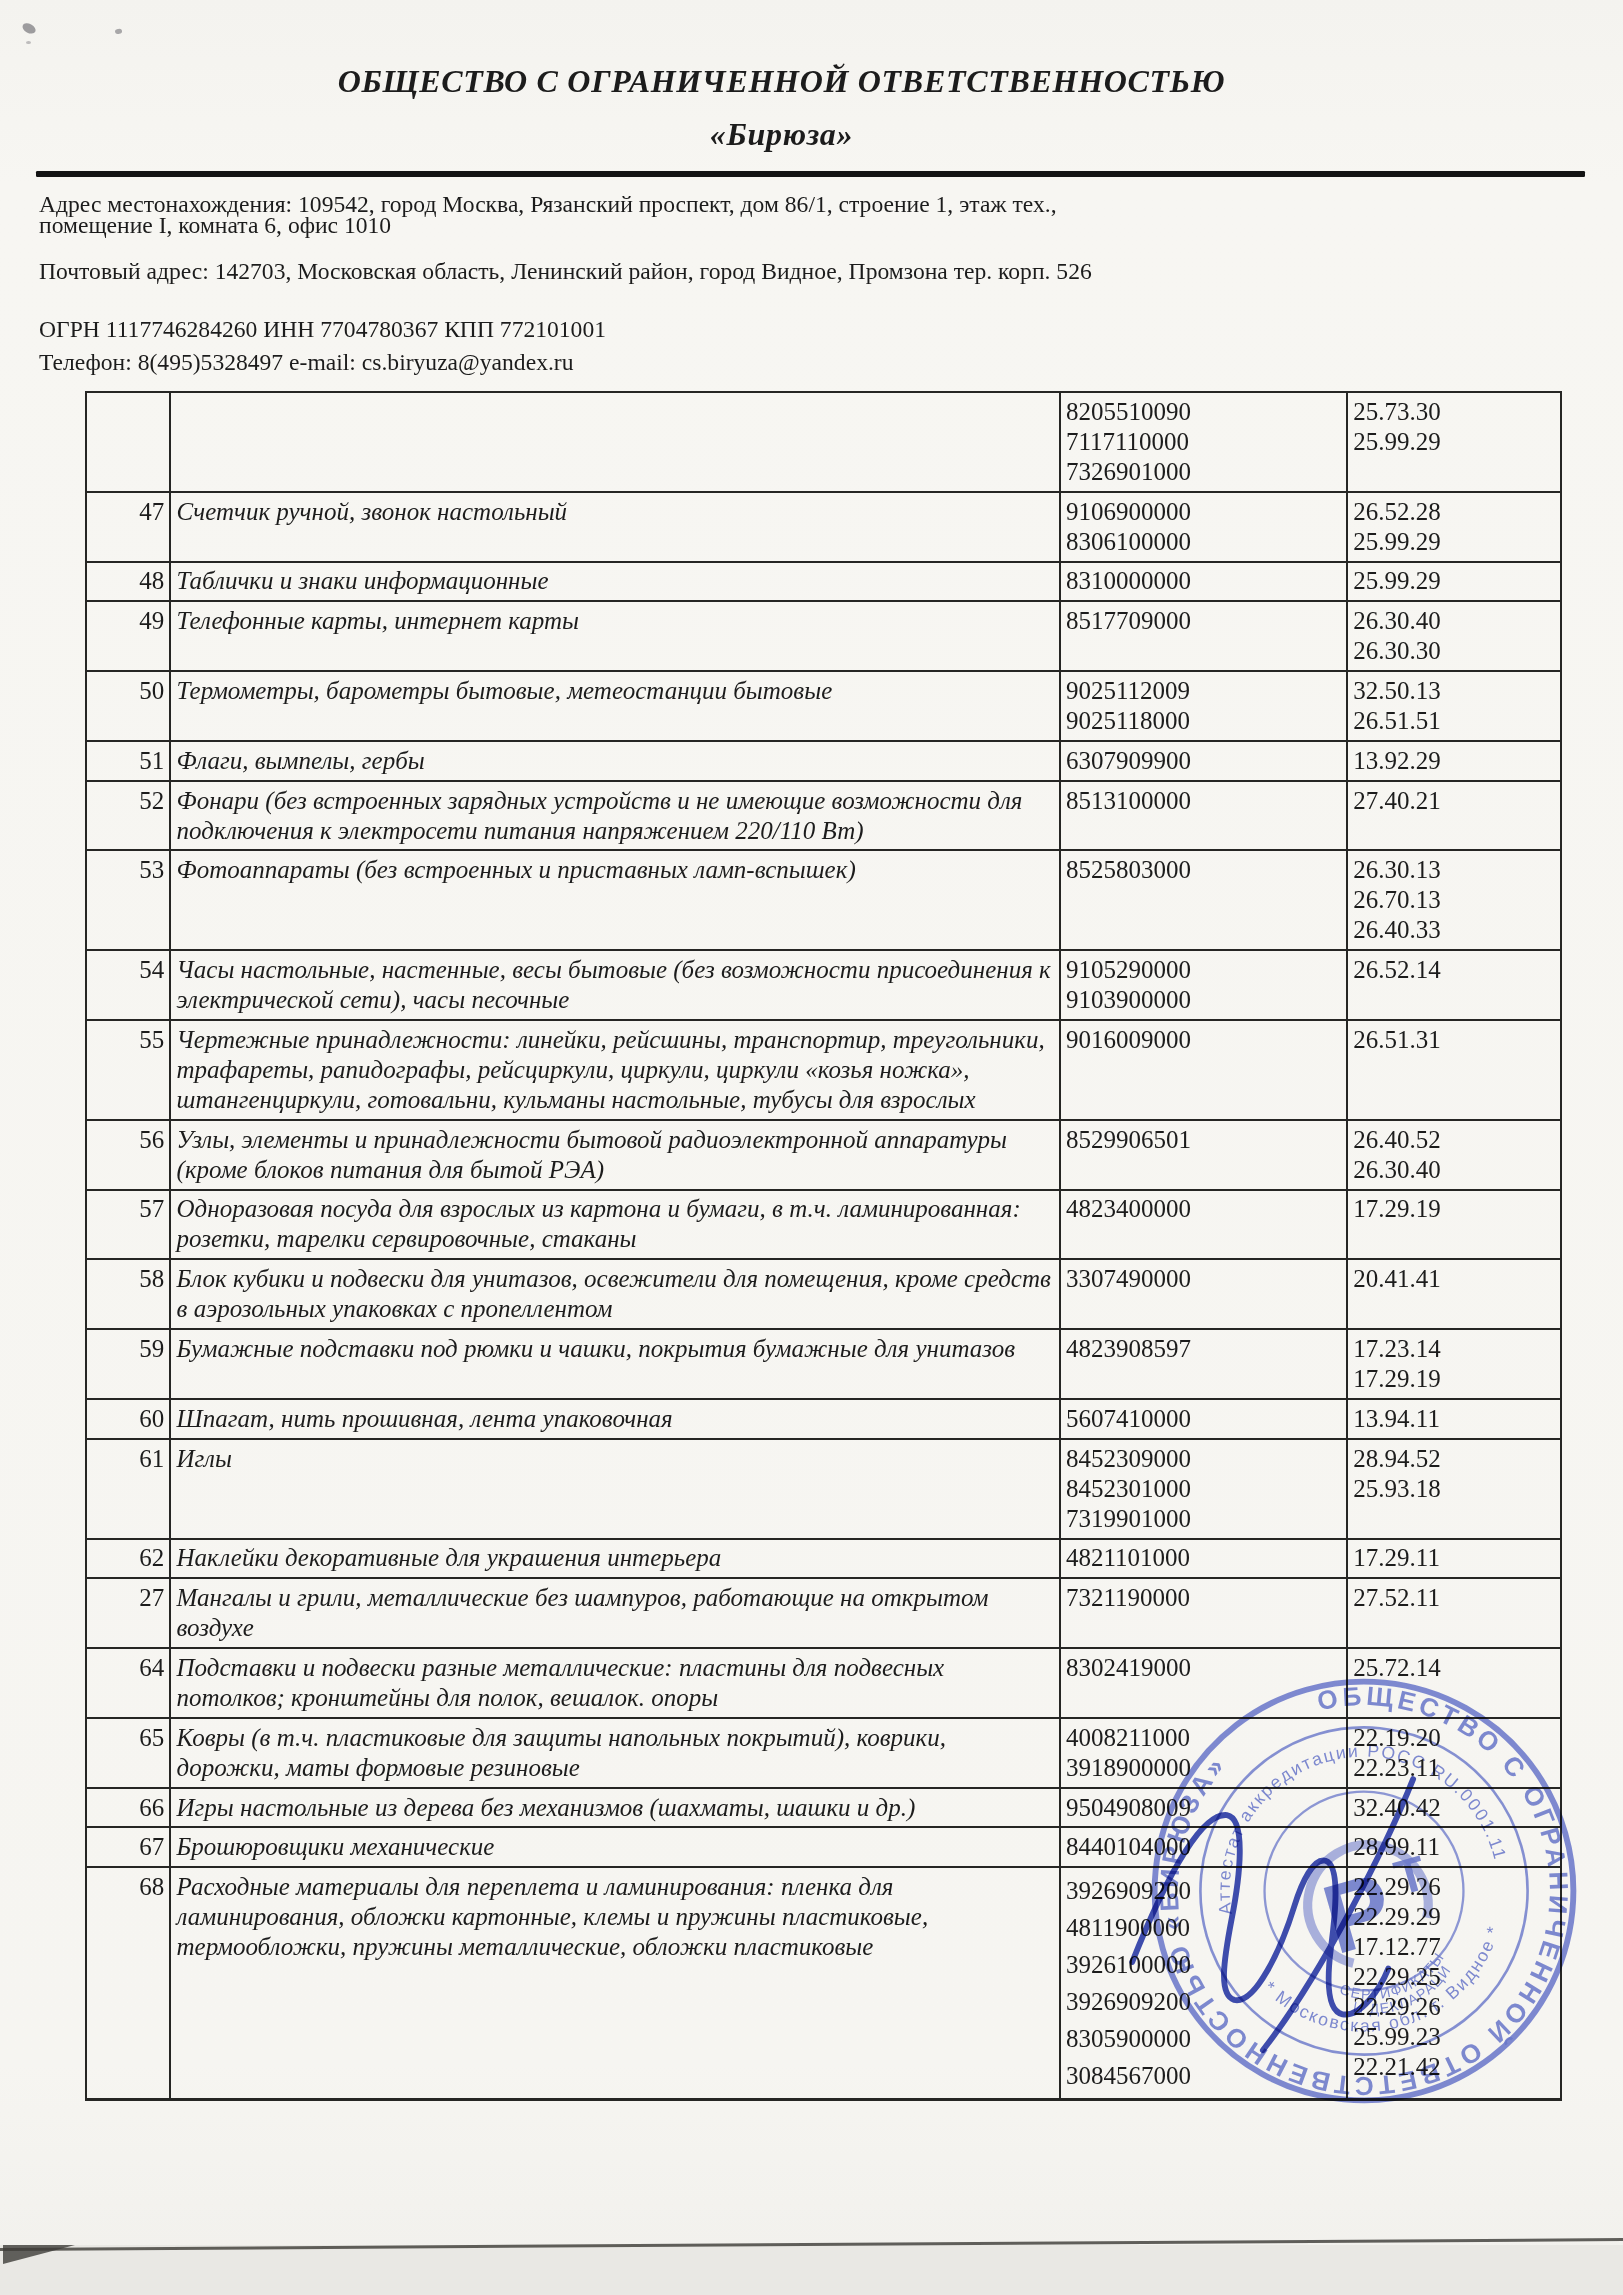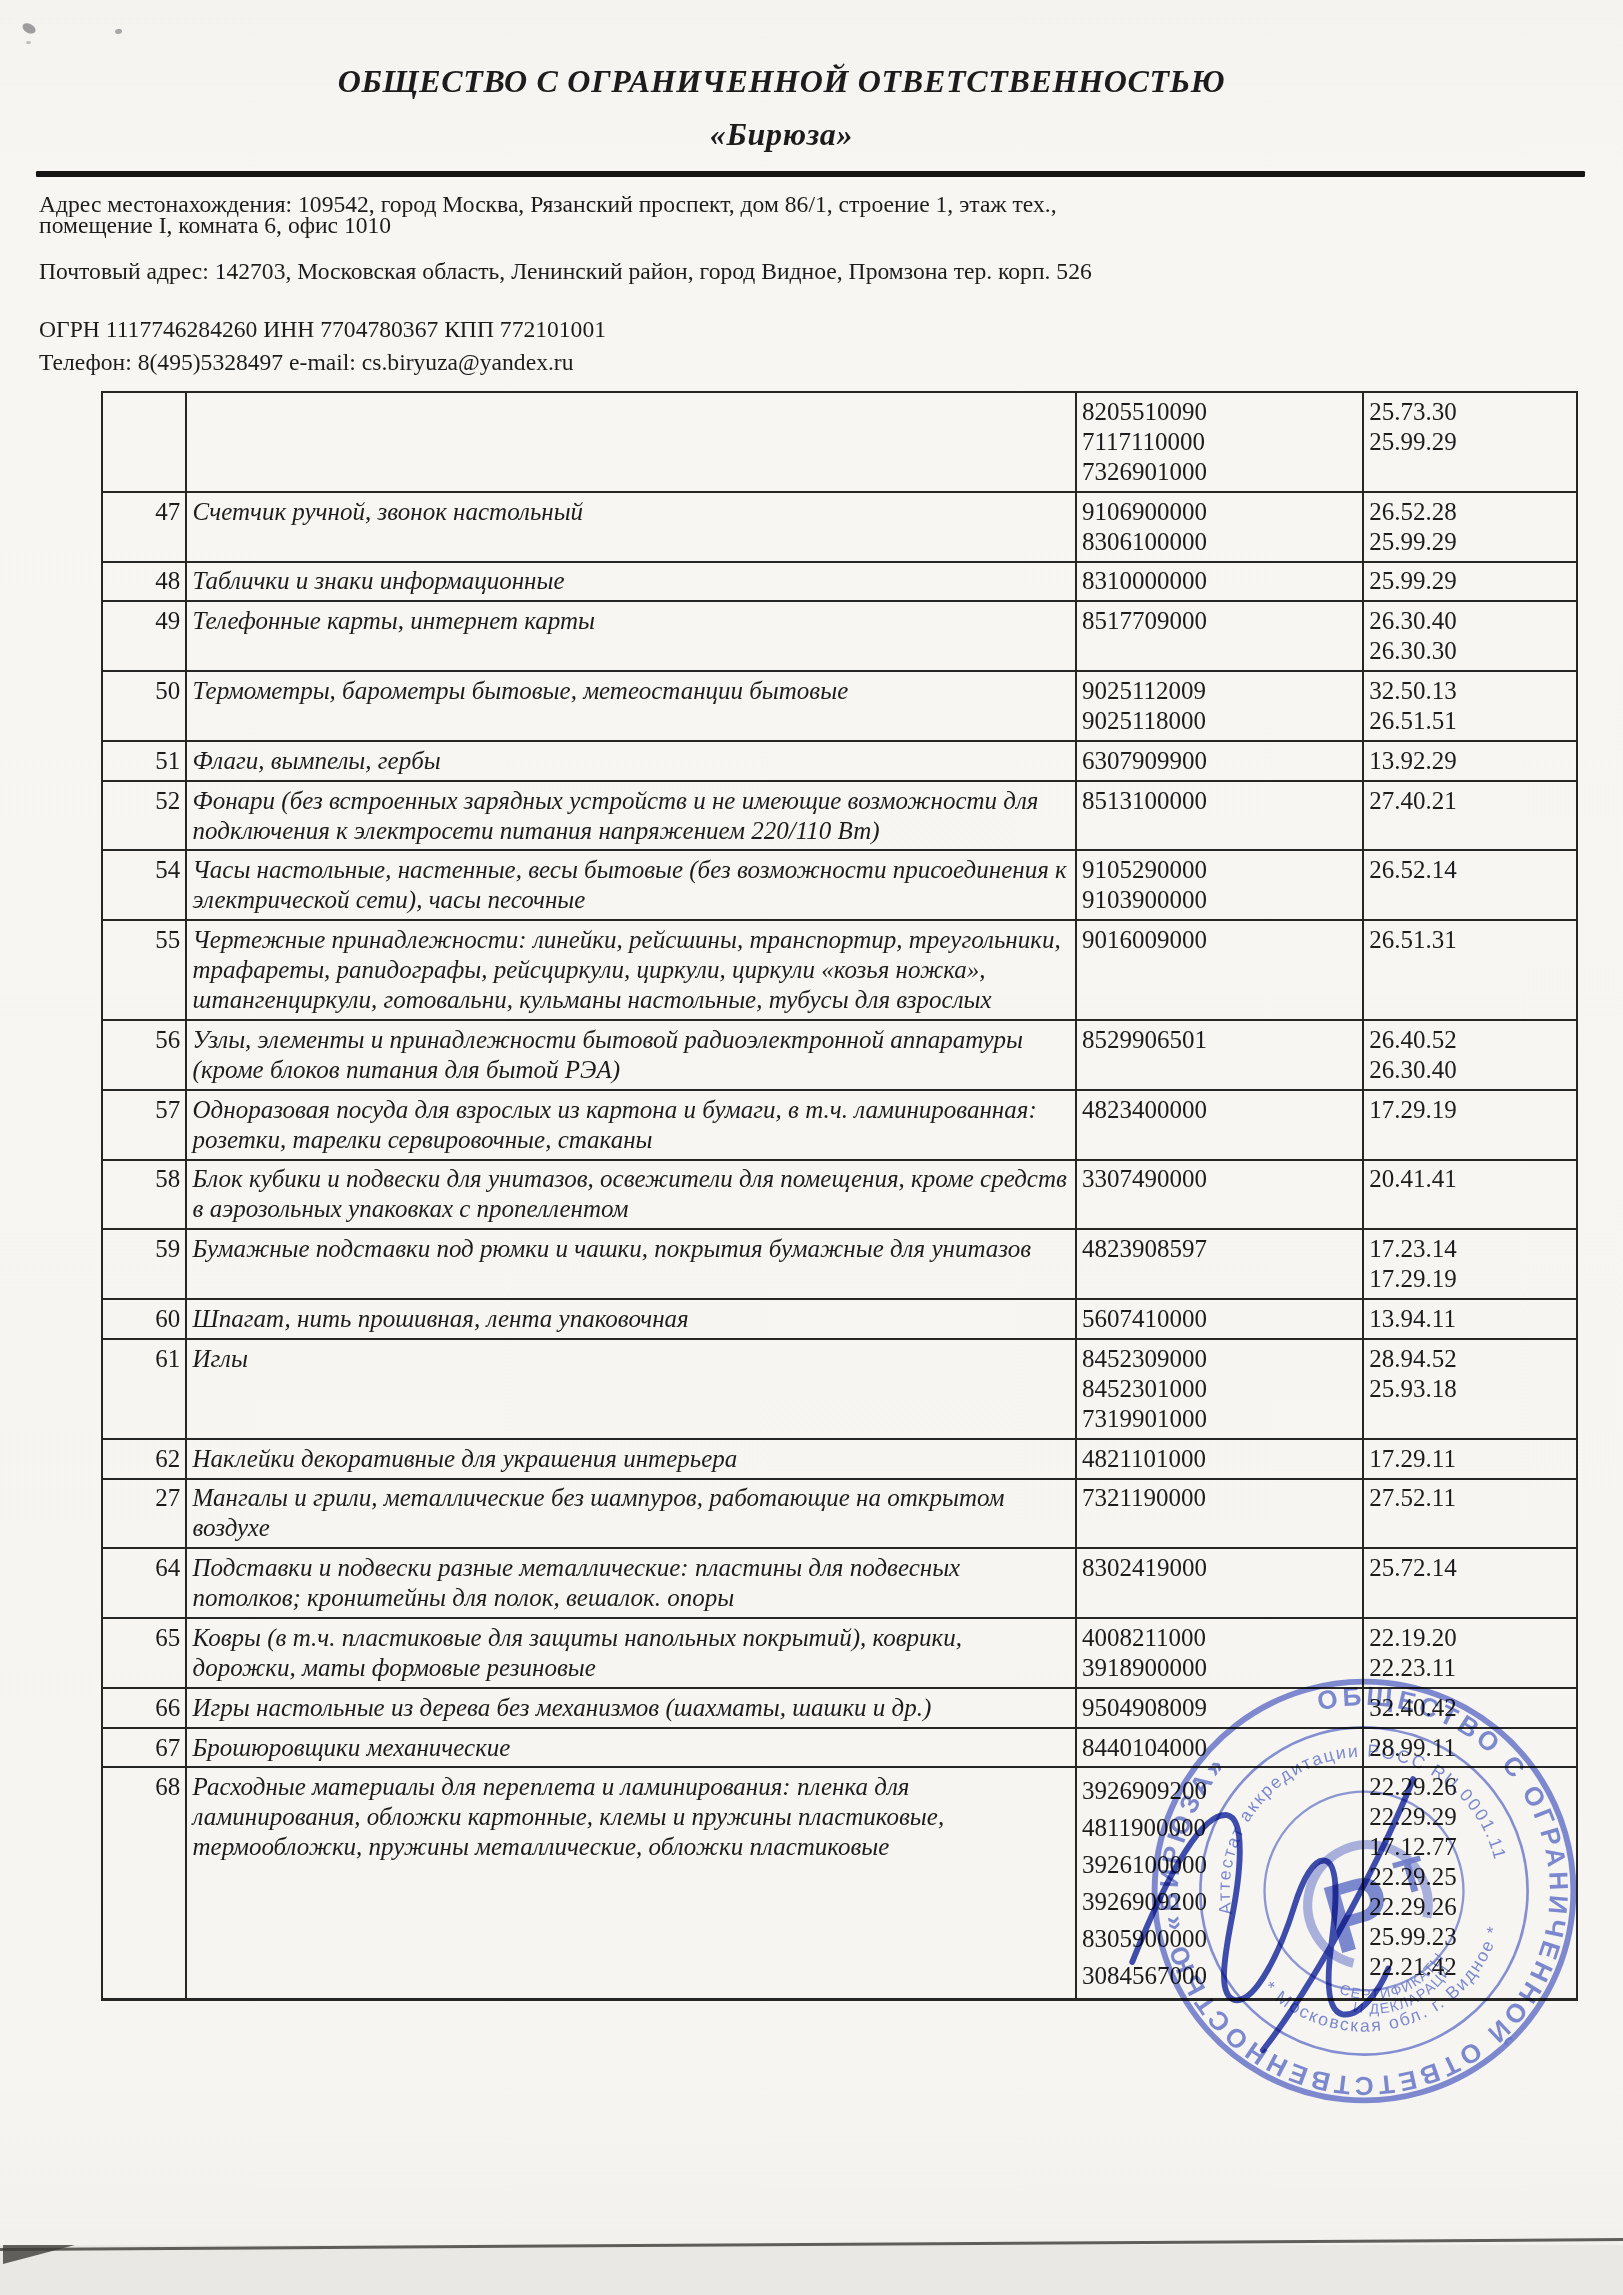--- a/index.html
+++ b/index.html
@@ -16,21 +16,21 @@
   .divider { position:absolute; left:36px; top:171px; width:1549px; height:5.9px;
     background:#141414; border-radius:1.3px; }
   .addr { position:absolute; left:39px; width:1544px; text-align:left; font-size:23.6px; }
   .addr-1 { top:191px; }
   .addr-2 { top:212px; }
   .addr-3 { top:258px; }
   .addr-4 { top:316px; }
   .addr-5 { top:349px; }
 
   
-  table.goods { position:absolute; left:101px; top:391px; width:1425px;
+  table.goods { position:absolute; left:85px; top:391px; width:1425px;
     border-collapse:collapse; table-layout:fixed; }
   table.goods td { border:2px solid #262624; vertical-align:top;
     font-size:25px; line-height:30px; padding:3.9px 5.2px; }
   td.cell-num  { width:72px; text-align:right; padding-left:0; padding-right:0; }
   td.cell-desc { width:877px; padding-left:10.5px; padding-right:85px;font-style:italic; }
   td.cell-code { width:275px; padding-left:22px; font-size:26px; }
   td.cell-okpd { width:201px; padding-left:19.6px; font-size:26px; }
   .code-line, .okpd-line { display:block; }
   .wide-gap .code-line { line-height:37px; }
   table.goods tr:last-child td { border-bottom-width:3.3px; }
@@ -143,20 +143,32 @@
           </td>
         </tr>
         <tr>
           <td class="cell-num">52</td>
           <td class="cell-desc">Фонари (без встроенных зарядных устройств и не имеющие возможности для подключения к электросети питания напряжением 220/110 Вт)</td>
           <td class="cell-code">
             <span class="code-line">8513100000</span>
           </td>
           <td class="cell-okpd">
             <span class="okpd-line">27.40.21</span>
+          </td>
+        </tr>
+        <tr>
+          <td class="cell-num">53</td>
+          <td class="cell-desc">Фотоаппараты (без встроенных и приставных ламп-вспышек)</td>
+          <td class="cell-code">
+            <span class="code-line">8525803000</span>
+          </td>
+          <td class="cell-okpd">
+            <span class="okpd-line">26.30.13</span>
+            <span class="okpd-line">26.70.13</span>
+            <span class="okpd-line">26.40.33</span>
           </td>
         </tr>
         <tr>
           <td class="cell-num">54</td>
           <td class="cell-desc">Часы настольные, настенные, весы бытовые (без возможности присоединения к электрической сети), часы песочные</td>
           <td class="cell-code">
             <span class="code-line">9105290000</span>
             <span class="code-line">9103900000</span>
           </td>
           <td class="cell-okpd">

